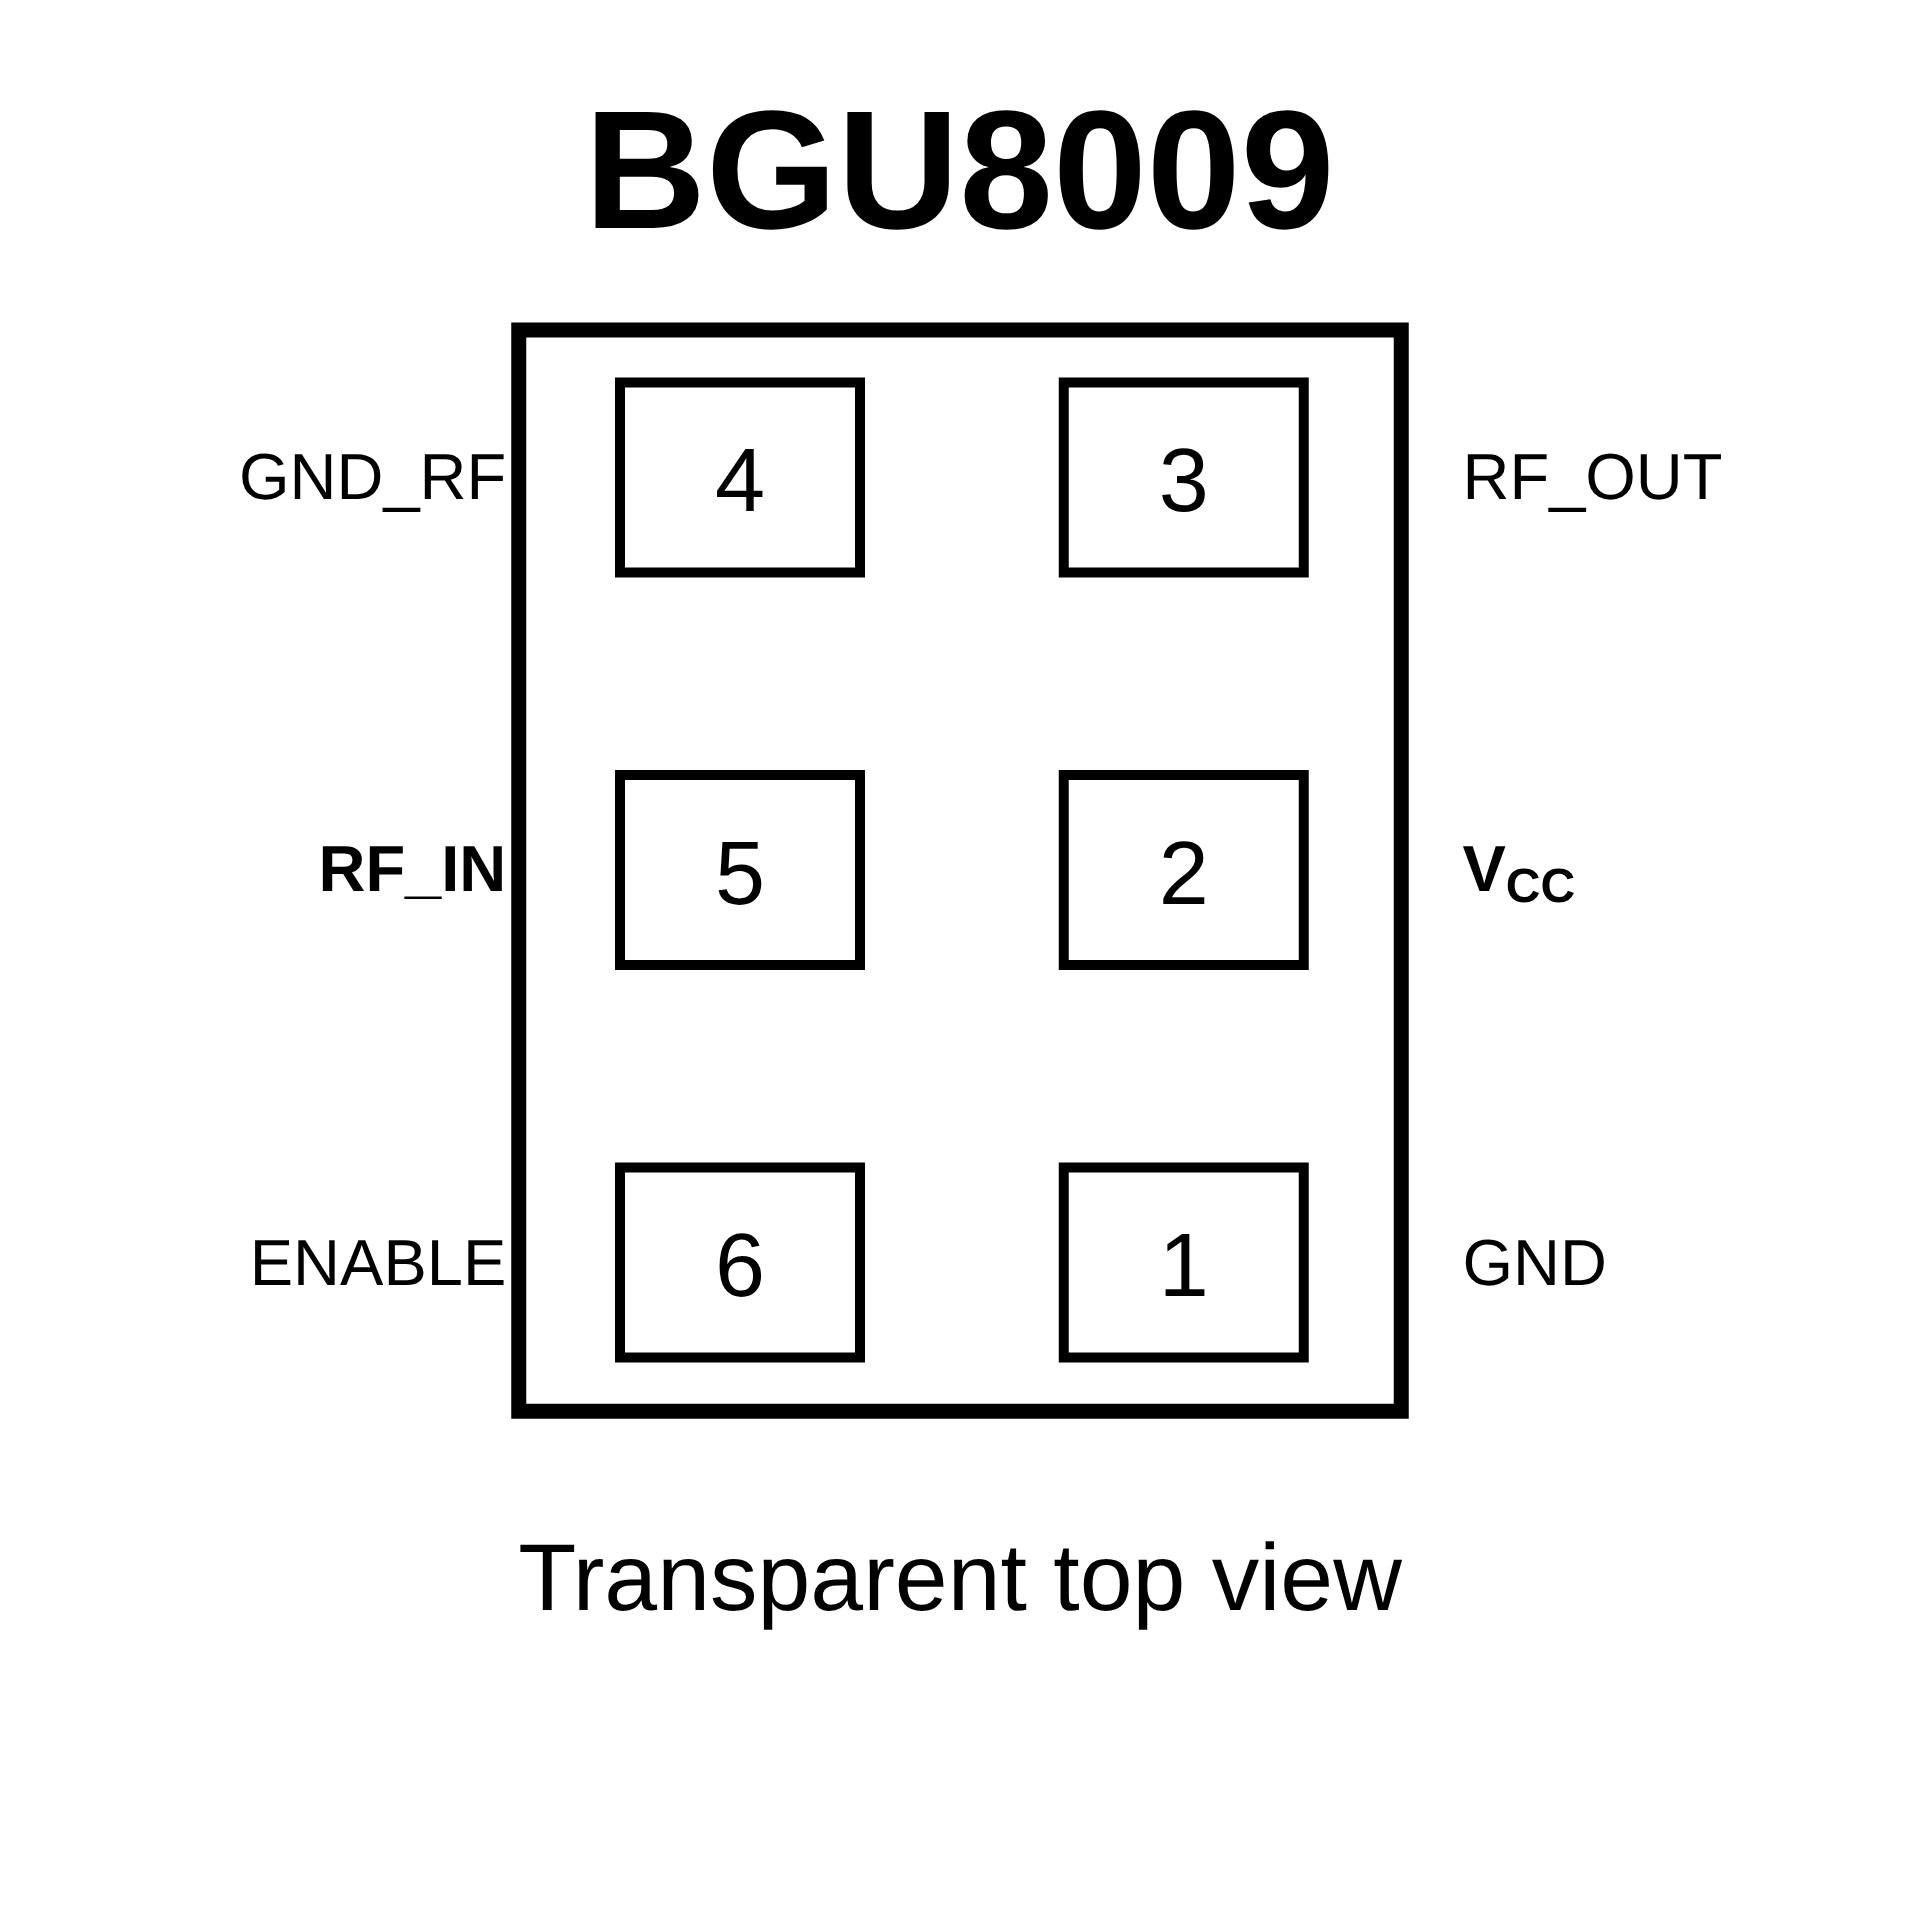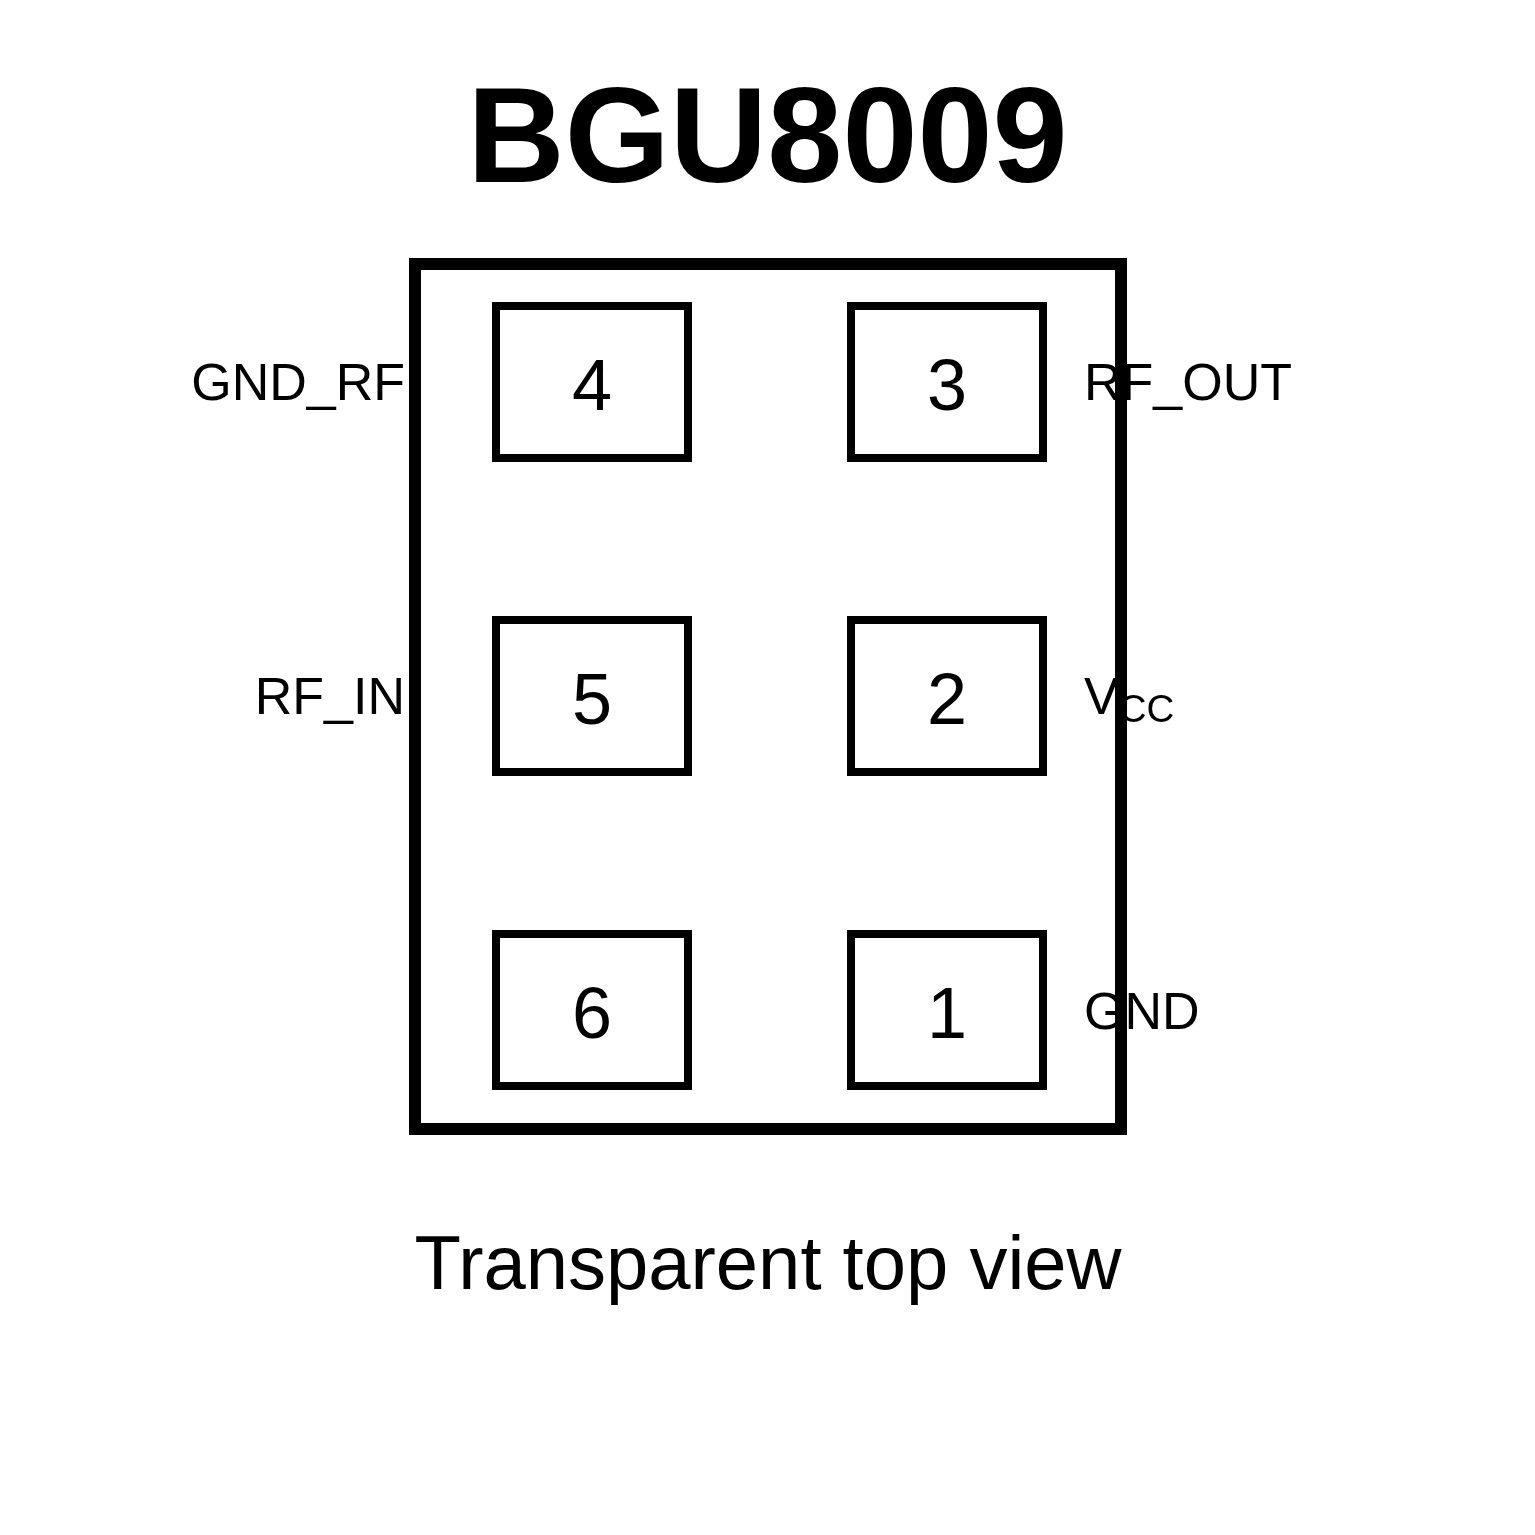--- a/index.html
+++ b/index.html
@@ -66,25 +66,25 @@
     font-size: 52px;
     line-height: 90px;
     height: 90px;
     white-space: nowrap;
   }
   .pin-label.side-left {
     right: 1130px;  
     text-align: right;
   }
   .pin-label.side-right {
-    left: 1084px;   
+    left: 1170px;   
     text-align: left;
   }
   .pin-label.row1 { top: 337px; }
-  .pin-label.row2 { top: 651px; }
+  .pin-label.row2 { top: 651px; font-weight: bold; }
   .pin-label.row3 { top: 966px; }
 
   .pin-label sub {
     font-size: 0.74em;
     vertical-align: -0.22em;
     line-height: 0;
   }
   .caption {
     position: absolute;
     left: 409px;
@@ -133,20 +133,21 @@
 
   <div class="pad r3 c1">
     <span class="pad-number">6</span>
   </div>
   <div class="pad r3 c2">
     <span class="pad-number">1</span>
   </div>
 
   <div class="pin-label side-left row1">GND_RF</div>
   <div class="pin-label side-left row2">RF_IN</div>
+  <div class="pin-label side-left row3">ENABLE</div>
 
   <div class="pin-label side-right row1">RF_OUT</div>
   <div class="pin-label side-right row2"><span>V</span><sub>CC</sub></div>
   <div class="pin-label side-right row3">GND</div>
 
   <div class="caption">Transparent top view</div>
 
 
 </div>
 

